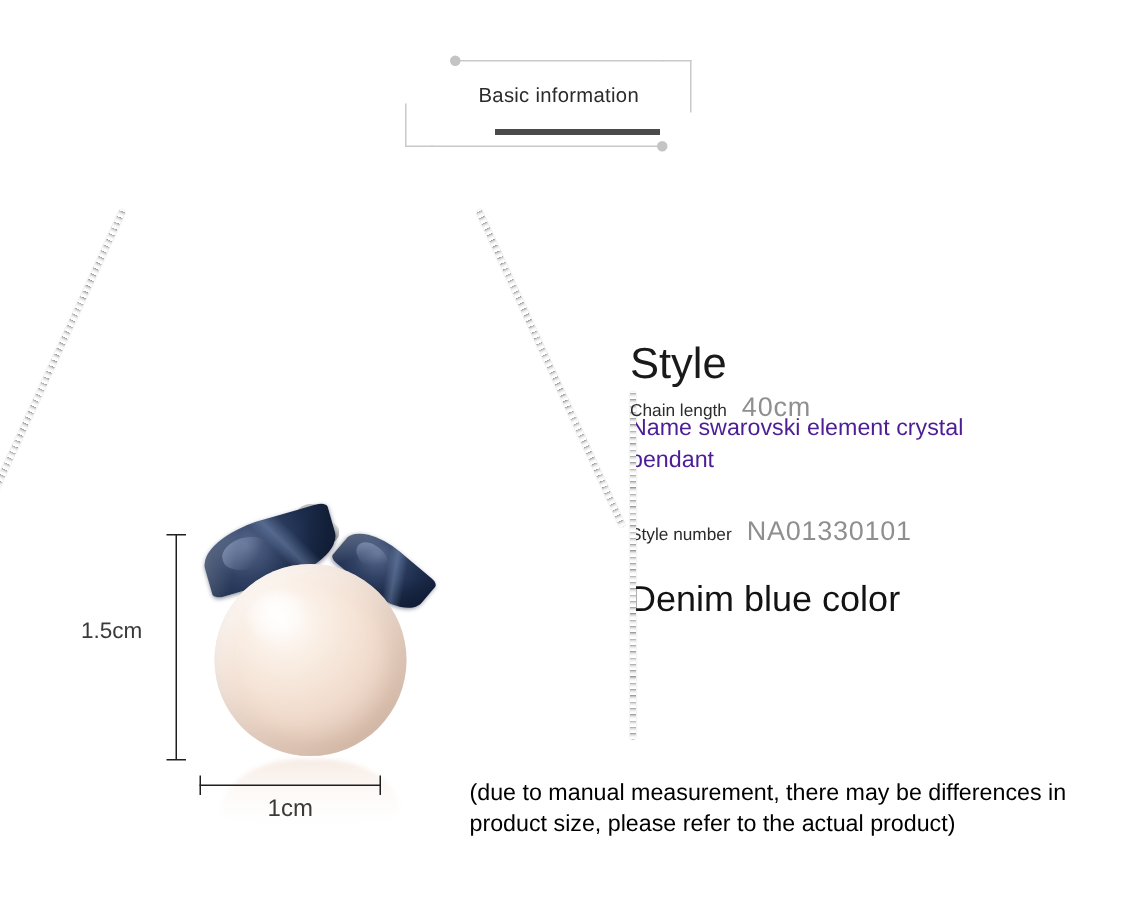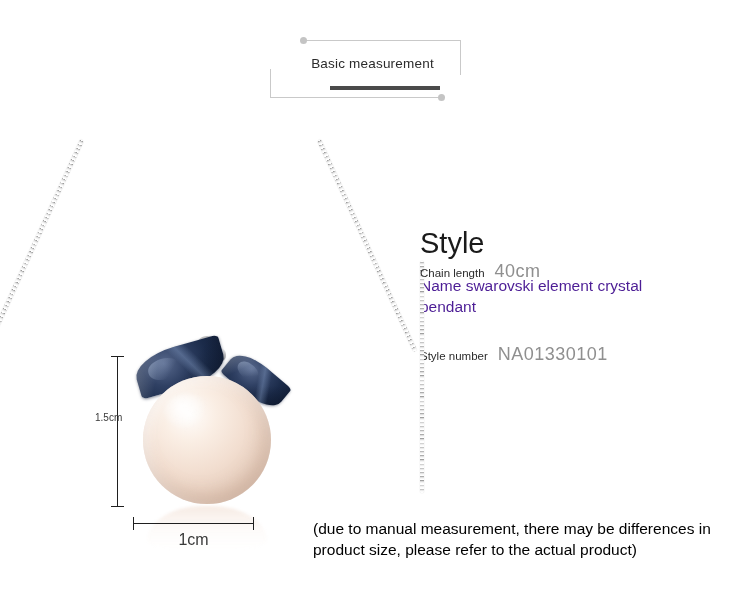--- a/index.html
+++ b/index.html
@@ -234,24 +234,23 @@
     width: 13px;
     height: 1px;
     background: #1f1f1f;
   }
   .dim-v-cap.top    { top: 356px; }
   .dim-v-cap.bottom { top: 506px; }
   .dim-v-label {
     position: absolute;
     left: 54px;
     top: 412px;
-    font-size: 10px;
+    font-size: 15px;
     color: #3a3a3a;
     white-space: nowrap;
-    margin-left: 41px;
   }
 
   .dim-h-line {
     position: absolute;
     left: 133px;
     top: 523px;
     width: 121px;
     height: 1px;
     background: #1f1f1f;
   }
@@ -334,21 +333,21 @@
 
 <div id="page">
 
   <div class="banner">
     <div class="banner-line-top"></div>
     <div class="banner-corner-tr"></div>
     <div class="banner-corner-bl"></div>
     <div class="banner-line-bottom"></div>
     <div class="banner-dot tl"></div>
     <div class="banner-dot br"></div>
-    <div class="banner-title">Basic measurement</div>
+    <div class="banner-title">Basic information</div>
     <div class="banner-underline"></div>
   </div>
 
   <div class="product">
     <div class="chain left"></div>
     <div class="chain right"></div>
     <div class="bail"></div>
     <div class="bail-cap"></div>
     <div class="crystal big"></div>
     <div class="crystal small"></div>
@@ -369,20 +368,21 @@
 
   <div class="info">
     <div class="info-brand">Style</div>
     <div class="info-name">Name swarovski element crystal pendant</div>
 
     <div class="spec-row style">
       <span class="spec-label">Style number</span>
       <span class="spec-value">NA01330101</span>
     </div>
 
+    <div class="info-color">Denim blue color</div>
 
     <div class="spec-row chain">
       <span class="spec-label">Chain length</span>
       <span class="spec-value">40cm</span>
     </div>
   </div>
 
   <div class="disclaimer">(due to manual measurement, there may be differences in product size, please refer to the actual product)</div>
 
 </div>

